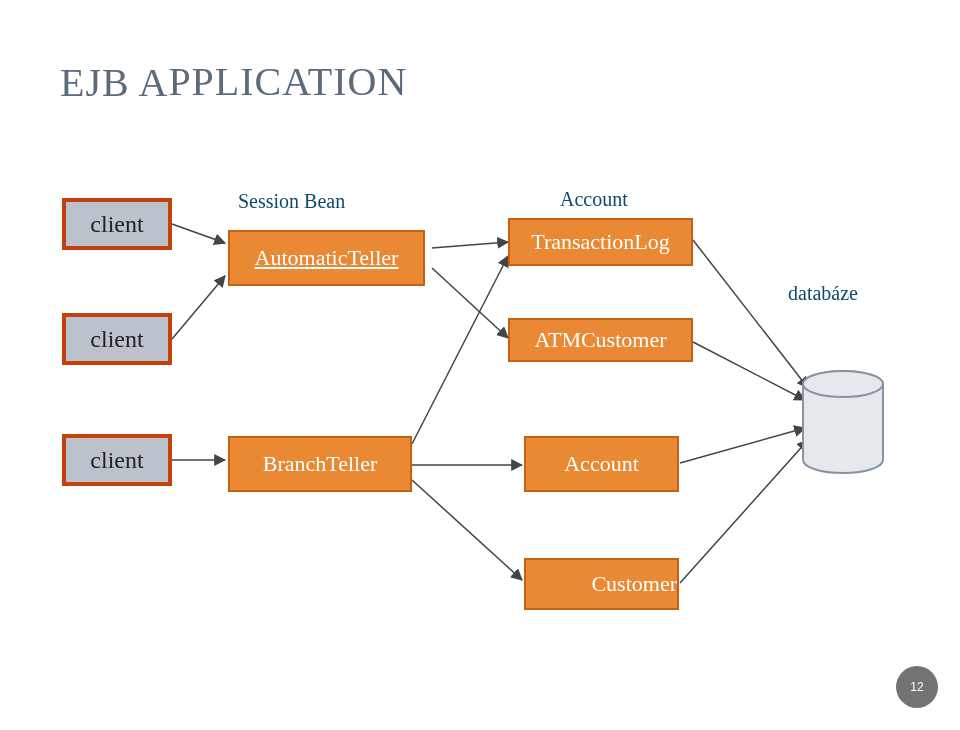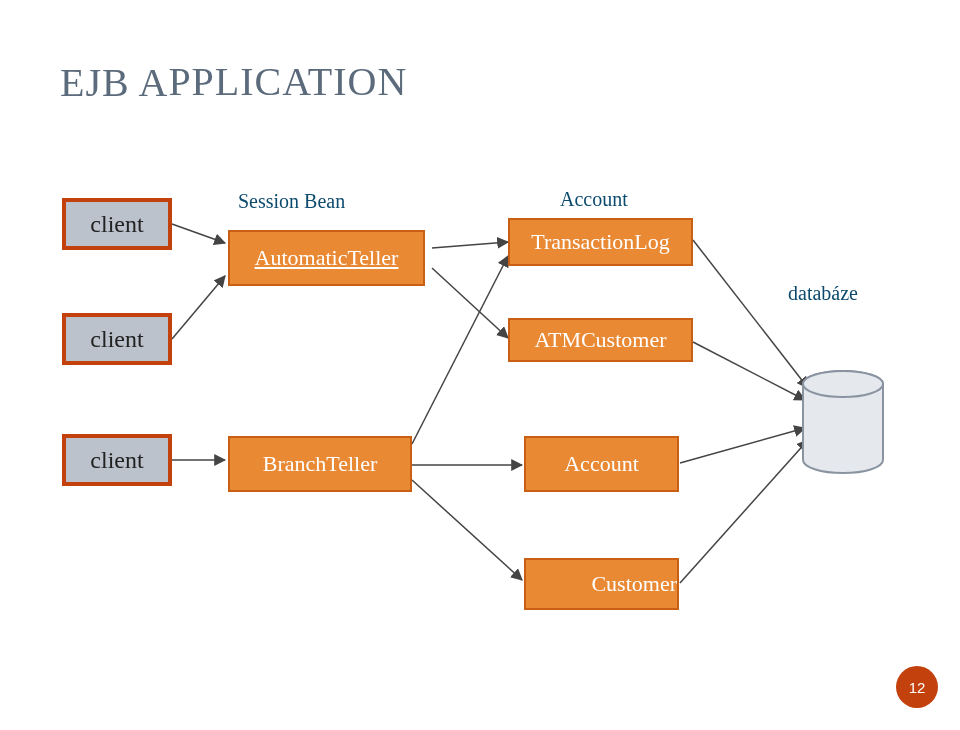--- a/index.html
+++ b/index.html
@@ -59,26 +59,26 @@
     color: #ffffff;
     text-align: center;
   }
   .page-number {
     position: absolute;
     right: 22px;
     bottom: 22px;
     width: 42px;
     height: 42px;
     border-radius: 50%;
-    background: #c2410c;
+    background: #737373;
     color: #ffffff;
     display: flex;
     align-items: center;
     justify-content: center;
-    font-size: 15px;
+    font-size: 12px;
     font-family: Arial, sans-serif;
   }
   svg.connectors {
     position: absolute;
     left: 0;
     top: 0;
     width: 960px;
     height: 730px;
     pointer-events: none;
   }

